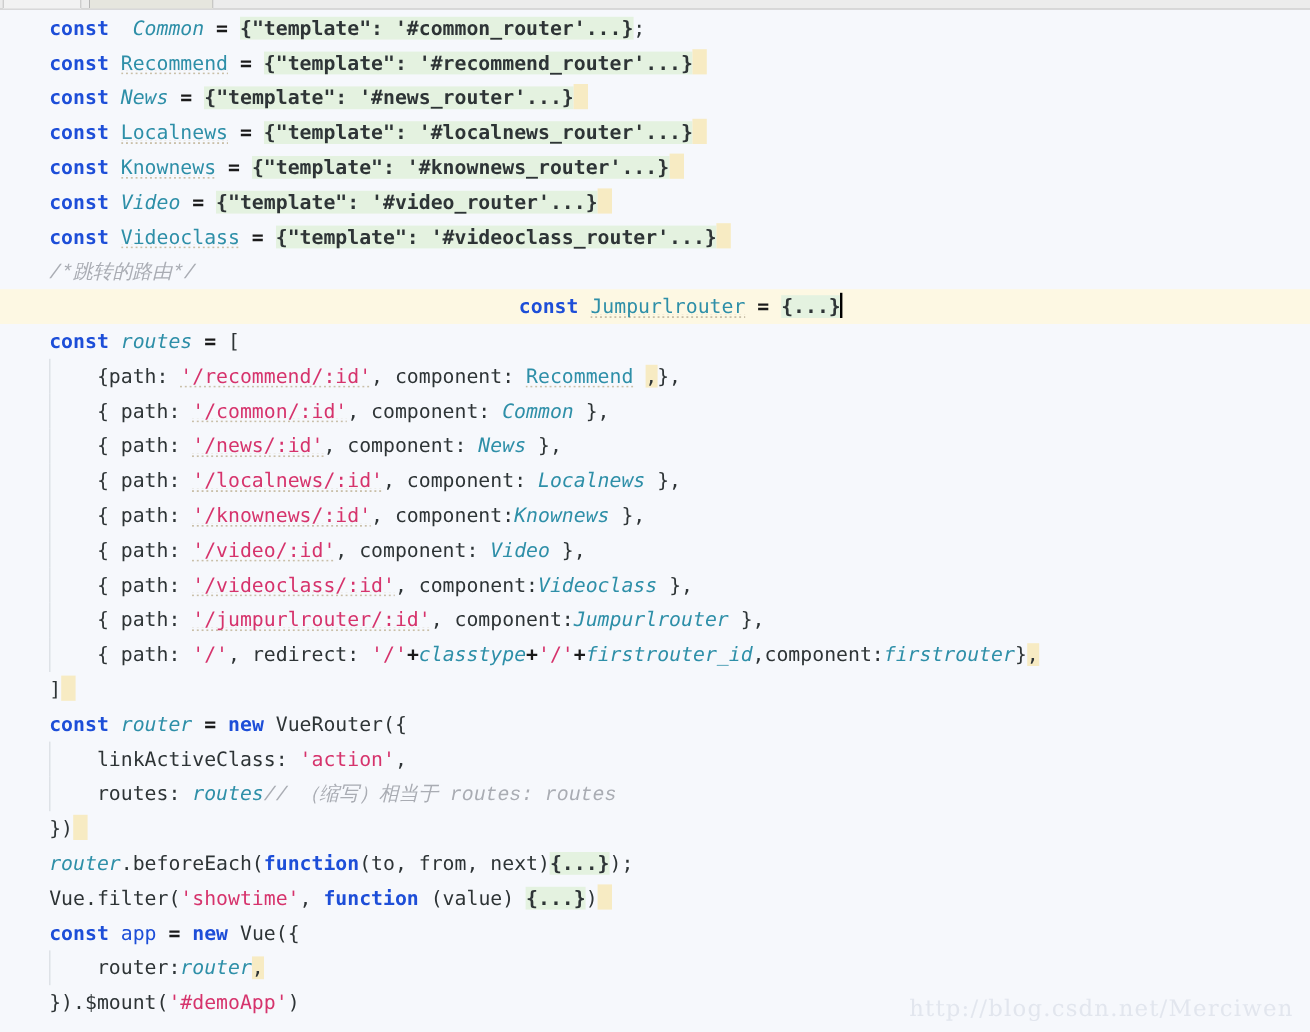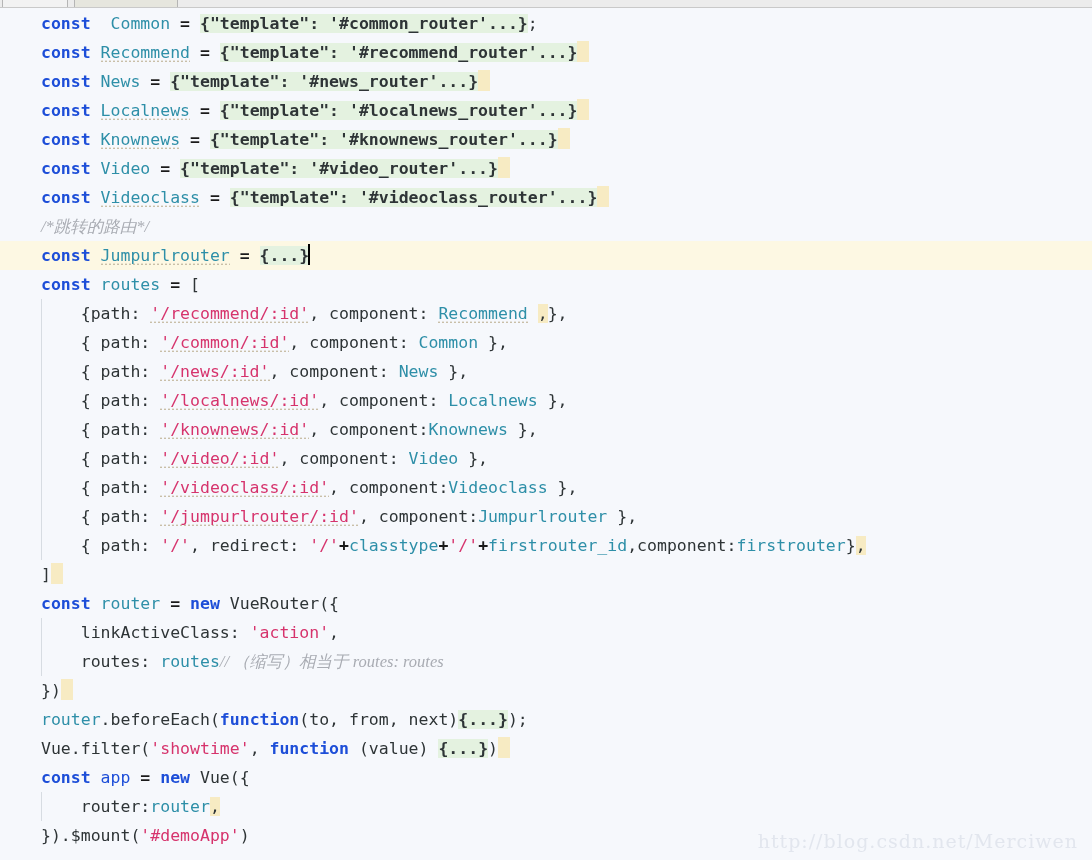--- a/index.html
+++ b/index.html
@@ -69,53 +69,54 @@
     white-space: pre;
   }
   .line {
     position: relative;
     height: 29px;
     padding-left: 41px;
     box-sizing: border-box;
   }
   .line.caretline {
     background: #FDF8E3;
+    text-align: center;
   }
 
   
   .guide {
     position: absolute;
     top: 0;
     bottom: 0;
     width: 1px;
     background: #D7DCE2;
   }
 
   
   .kw      { color: #1d4ed8; font-weight: bold; }
-  .cls     { color: #2E8FA8; }
+  .cls     { color: #2E8FA8; font-style: italic; }
   .cls-u   { color: #2E8FA8; border-bottom: 0; background-repeat: repeat-x;
              background-position: 0 100%; background-size: 4px 3px;
              background-image: radial-gradient(circle at 1px 2.2px, #C9BFA8 0.8px, transparent 0.9px); }
   .str     { color: #D6336C; }
   .str-u   { color: #D6336C; background-repeat: repeat-x;
              background-position: 0 100%; background-size: 4px 3px;
              background-image: radial-gradient(circle at 1px 2.2px, #C9BFA8 0.8px, transparent 0.9px); }
   .plain   { color: #2E3436; }
   .op      { color: #1A1A1A; font-weight: bold; }
   .comment { color: #A9ACB3; font-style: italic; }
   .dim     { color: #1d4ed8; }
   .fold    { background: #E4F2E0; color: #2E3436; font-weight: bold; }
   .markpad { background: #F7EBC3; display:inline-block; width: 12px; height: 21px;
              vertical-align: -4px; }
   .markcomma { background: #F7EBC3; color:#2E3436; }
   .caret   { display: inline-block; width: 2px; height: 21px;
              background: #000; vertical-align: -4px; margin: 0 -1px; }
 
-  .cjk { font-family: Liberation Serif, serif; font-style: italic; }
+  .cjk { font-family: Liberation Mono, monospace; font-style: italic; }
 
   
   .watermark {
     position: absolute;
     right: 14px;
     bottom: 8px;
     font-family: "DejaVu Serif", "Liberation Serif", serif;
     font-size: 19px;
     letter-spacing: 1px;
     color: #E2E6EE;

